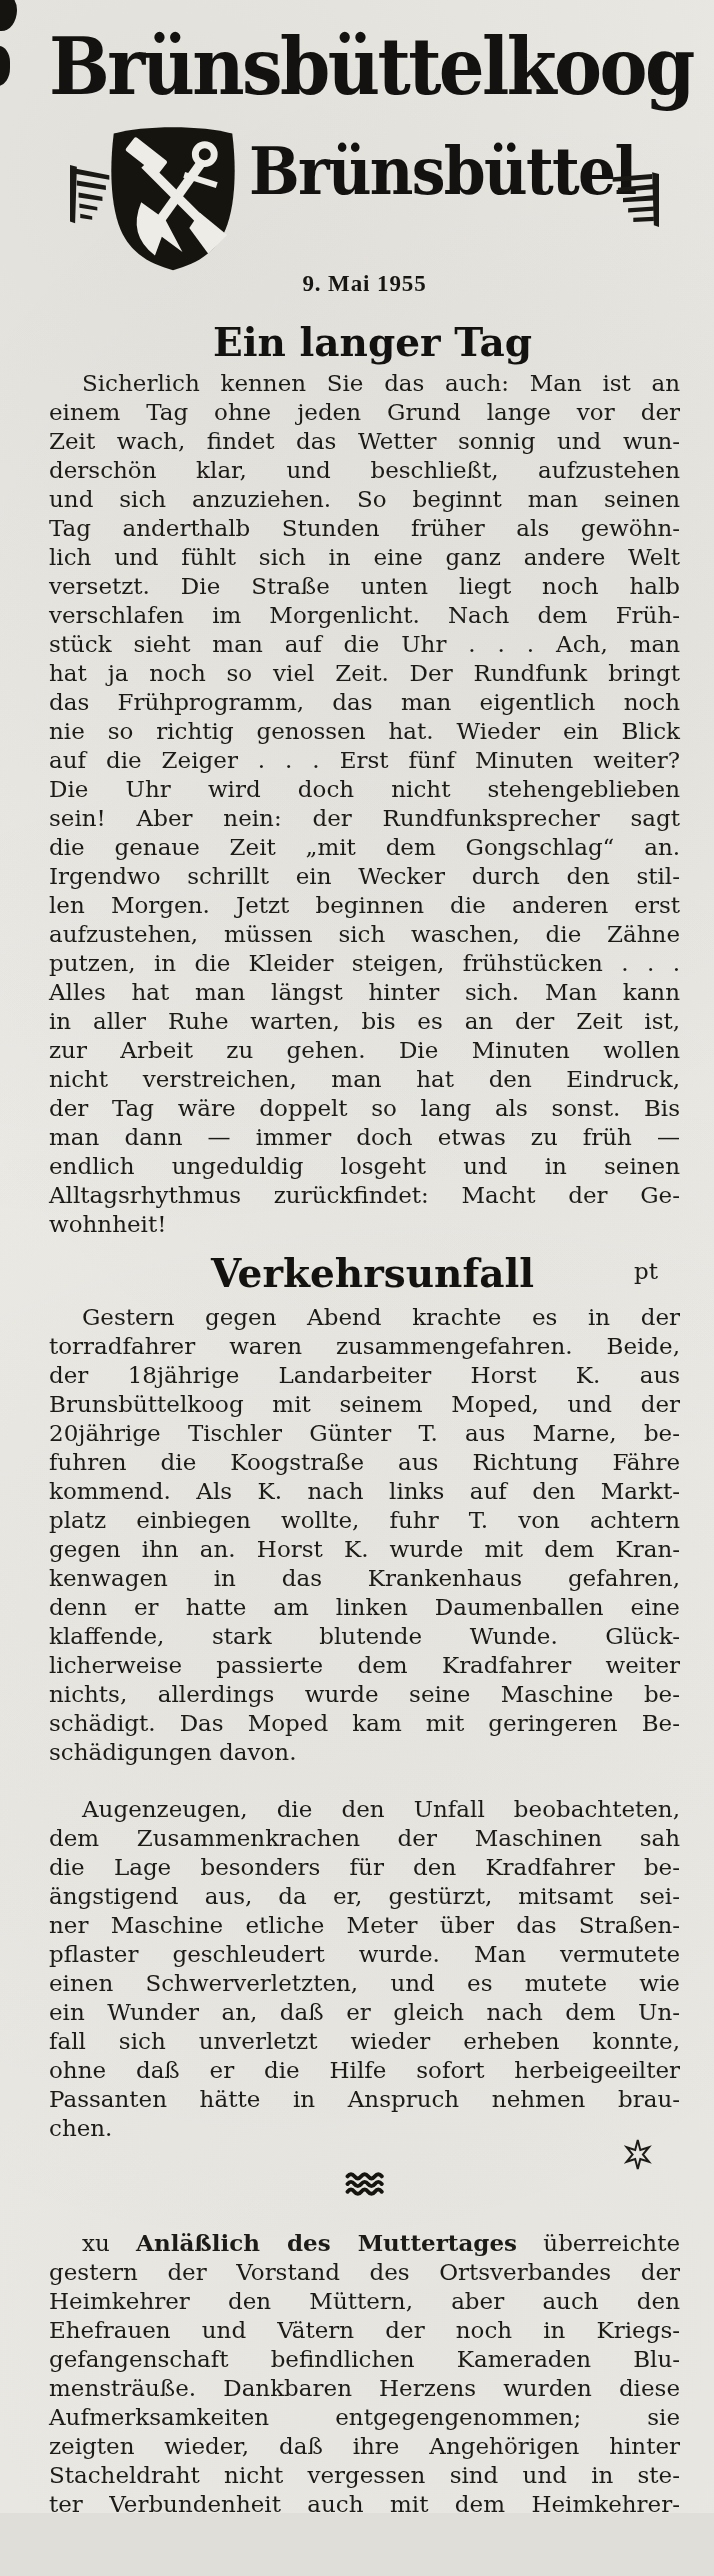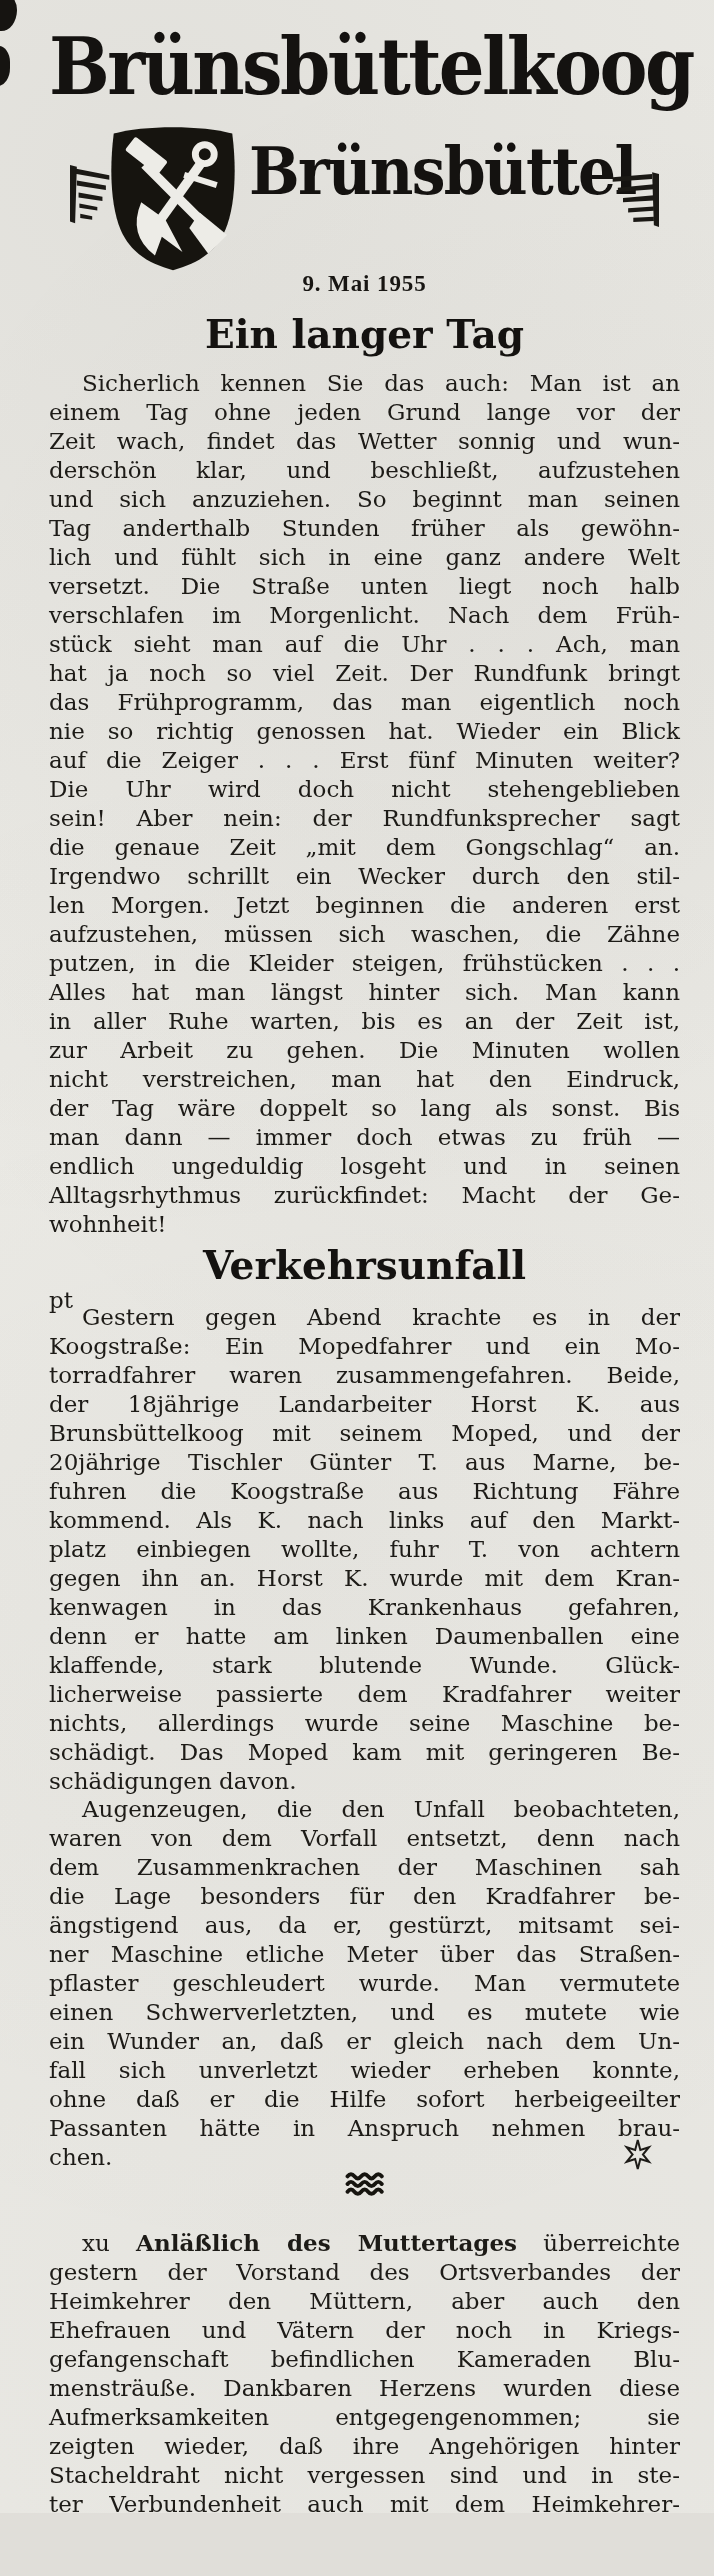--- a/index.html
+++ b/index.html
@@ -28,37 +28,37 @@
     transform:scaleY(1.08); transform-origin:top left;
   }
   .fl-left  { position:absolute; left:70px;  top:165px; }
   .fl-right { position:absolute; left:611px; top:172px; }
   .crest    { position:absolute; left:105px; top:125px; }
   .m-date {
     position:absolute; left:49px; top:271px; width:631px; text-align:center;
     font-size:23px; font-weight:bold; letter-spacing:0.9px; color:#181613;font-family:Liberation Serif, serif;
   }
   .headline {
-    position:absolute; left:49px; width:631px; margin:0; text-align:center;
+    position:absolute; left:49px; width:631px; margin:8px; text-align:center;
     font-size:39px; font-weight:bold; color:#141210; letter-spacing:0;
   }
   .h1 { top:311px; }
   .h2 { top:1242px; }
   .para {
     position:absolute; left:49px; width:631px;
     font-size:23px; line-height:29px; color:#1d1b17;
   }
   .p1 { top:369px; }
   .p2 { top:1303px; }
   .p3 { top:1795px; }
   .p4 { top:2228px; }
   .tl { text-align:justify; text-align-last:justify; }
   .tl.last { text-align:left; text-align-last:left; }
   .para .tl:first-child { text-indent:33px; }
-  .tl.split { display:flex; justify-content:space-between; text-align:left; text-align-last:left;flex-direction:column; }
+  .tl.split { display:flex; justify-content:space-between; text-align:left; text-align-last:left; }
   .tl.split span:last-child { padding-right:22px;margin-top:47px; }
   .b { font-weight:bold; }
   .star    { position:absolute; left:624px; top:2138px; }
   .divider { position:absolute; left:345px; top:2172px; }
 </style>
 </head>
 <body>
 
 <div class="page">
 
@@ -141,40 +141,38 @@
       <div class="tl">Alltagsrhythmus zurückfindet: Macht der Ge-</div>
       <div class="tl split last">
         <span>wohnheit!</span>
         <span>pt</span>
       </div>
     </section>
 
   <h1 class="headline h2">Verkehrsunfall</h1>
   <section class="para p2">
       <div class="tl">Gestern gegen Abend krachte es in der</div>
-      <div class="tl">Koogstraße: Ein Mopedfahrer und ein Mo-</div>
       <div class="tl">torradfahrer waren zusammengefahren. Beide,</div>
       <div class="tl">der 18jährige Landarbeiter Horst K. aus</div>
       <div class="tl">Brunsbüttelkoog mit seinem Moped, und der</div>
       <div class="tl">20jährige Tischler Günter T. aus Marne, be-</div>
       <div class="tl">fuhren die Koogstraße aus Richtung Fähre</div>
       <div class="tl">kommend. Als K. nach links auf den Markt-</div>
       <div class="tl">platz einbiegen wollte, fuhr T. von achtern</div>
       <div class="tl">gegen ihn an. Horst K. wurde mit dem Kran-</div>
       <div class="tl">kenwagen in das Krankenhaus gefahren,</div>
       <div class="tl">denn er hatte am linken Daumenballen eine</div>
       <div class="tl">klaffende, stark blutende Wunde. Glück-</div>
       <div class="tl">licherweise passierte dem Kradfahrer weiter</div>
       <div class="tl">nichts, allerdings wurde seine Maschine be-</div>
       <div class="tl">schädigt. Das Moped kam mit geringeren Be-</div>
       <div class="tl last">schädigungen davon.</div>
     </section>
   <section class="para p3">
       <div class="tl">Augenzeugen, die den Unfall beobachteten,</div>
-      <div class="tl">waren von dem Vorfall entsetzt, denn nach</div>
       <div class="tl">dem Zusammenkrachen der Maschinen sah</div>
       <div class="tl">die Lage besonders für den Kradfahrer be-</div>
       <div class="tl">ängstigend aus, da er, gestürzt, mitsamt sei-</div>
       <div class="tl">ner Maschine etliche Meter über das Straßen-</div>
       <div class="tl">pflaster geschleudert wurde. Man vermutete</div>
       <div class="tl">einen Schwerverletzten, und es mutete wie</div>
       <div class="tl">ein Wunder an, daß er gleich nach dem Un-</div>
       <div class="tl">fall sich unverletzt wieder erheben konnte,</div>
       <div class="tl">ohne daß er die Hilfe sofort herbeigeeilter</div>
       <div class="tl">Passanten hätte in Anspruch nehmen brau-</div>

